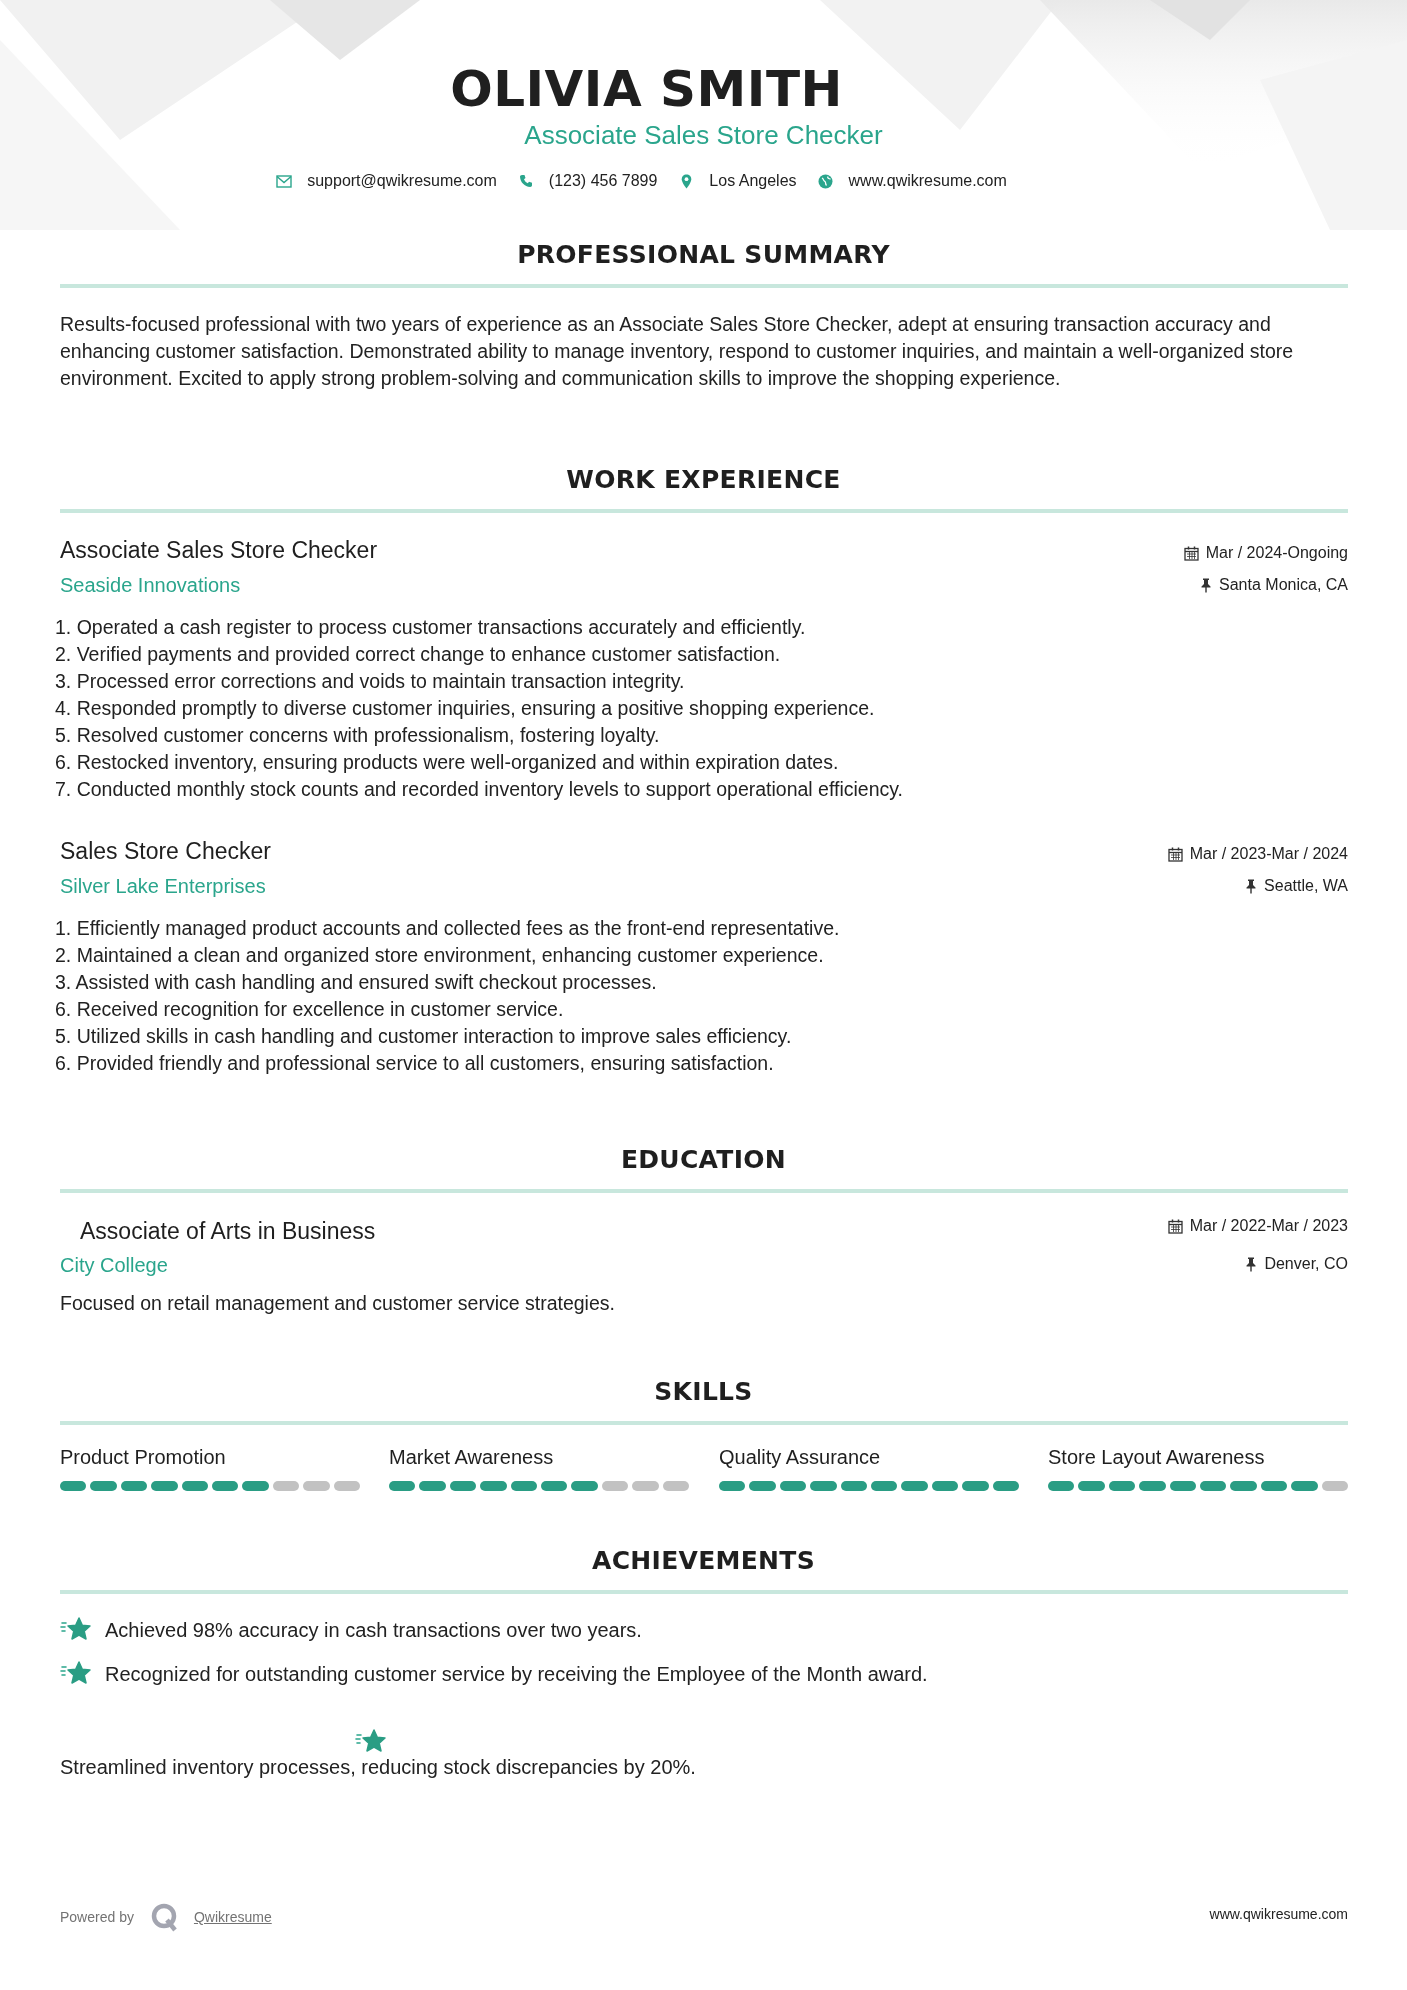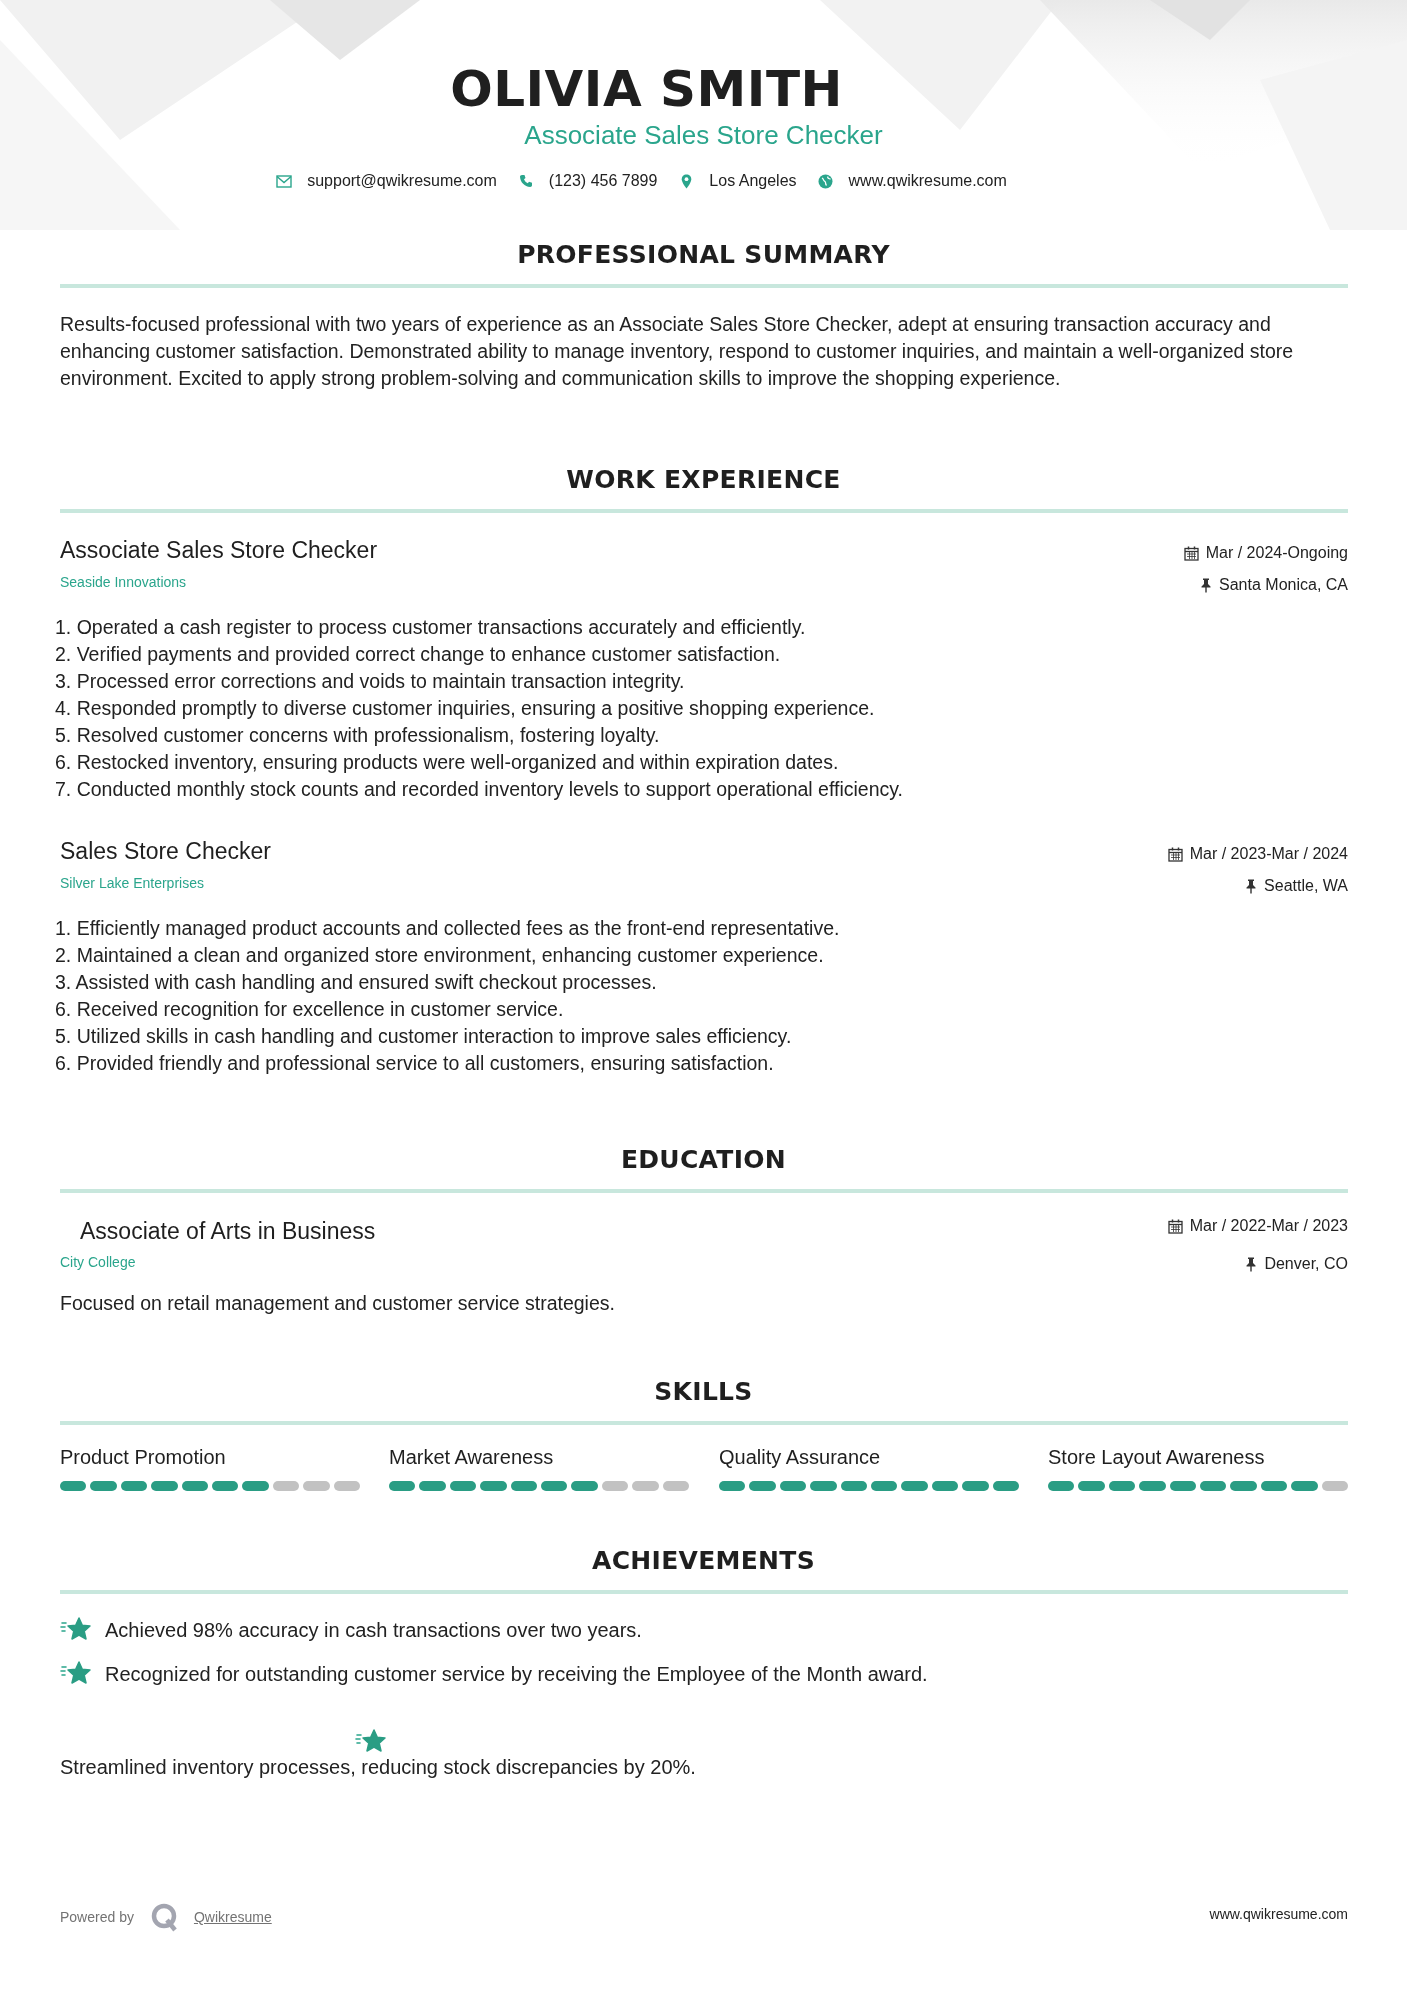--- a/index.html
+++ b/index.html
@@ -13,21 +13,21 @@
   .contacts { position: absolute; top: 172px; left: 0; width: 1282px; display: flex; justify-content: center; align-items: center; font-size: 16px; color: #222; }
   .contacts .item { display: flex; align-items: center; margin: 0 10px; }
   .contacts .ic { width: 18px; height: 18px; margin-right: 14px; display: inline-flex; align-items: center; justify-content: center; }
 
   .section-title { position: absolute; left: 0; width: 1407px; text-align: center; font-family: "DejaVu Sans", sans-serif; font-weight: bold; font-size: 25px; color: #1f1f1f; letter-spacing: 0.3px; }
   .rule { position: absolute; left: 60px; width: 1288px; height: 4px; background: #c8e7dd; }
 
   .para { position: absolute; left: 60px; width: 1288px; font-size: 19.5px; line-height: 27px; color: #222; }
 
   .job-title { position: absolute; left: 60px; font-size: 23px; color: #1f1f1f; }
-  .company { position: absolute; left: 60px; font-size: 14px; color: #2aa58c; }
+  .company { position: absolute; left: 60px; font-size: 20px; color: #2aa58c; }
   .meta { position: absolute; right: 59px; font-size: 16px; color: #222; display: flex; align-items: center; }
   .meta .ic { margin-right: 7px; display: inline-flex; }
   .list { position: absolute; left: 55px; list-style: none; font-size: 19.5px; line-height: 27px; color: #222; }
 
   .skill { position: absolute; top: 1446px; width: 300px; }
   .skill .label { font-size: 20px; color: #1f1f1f; display: block; }
   .skill .bar { margin-top: 12px; display: flex; gap: 4px; }
   .skill .seg { width: 26.4px; height: 10px; border-radius: 5px; background: #c2c2c2; }
   .skill .seg.on { background: #2a9d84; }
 

